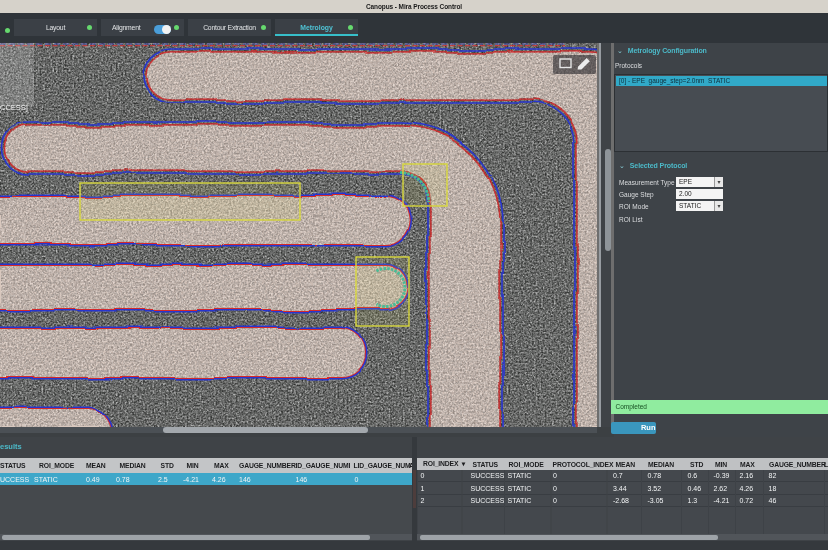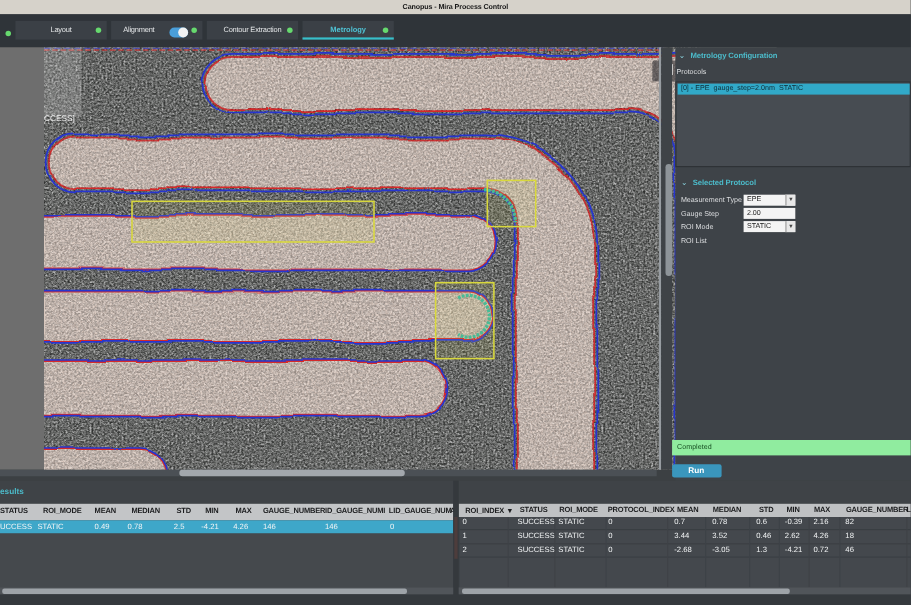--- a/index.html
+++ b/index.html
@@ -29,21 +29,21 @@
   #panel { left:614px; top:43px; width:214px; height:394px; background:#3e4348; }
   .sechead { position:absolute; color:#4cbac9; font-size:7px; font-weight:bold; letter-spacing:-0.1px; }
   .sechead .chev { color:#8ad2dd; font-weight:normal; margin-right:5px; font-size:7px; }
   .plabel { position:absolute; color:#dcdee0; font-size:6.5px; }
   #protobox { position:absolute; left:0px; top:31px; width:214px; height:78px; background:#474c52; border:1px solid #2c3034; }
   #protosel { position:absolute; left:1px; top:1px; width:211px; height:10px; background:#31a9c8; color:#0e2e3a; font-size:6.5px; line-height:10px; padding-left:3px; }
   .field { position:absolute; left:62px; width:47px; height:10px; background:#f4f4f4; color:#222; font-size:6.5px; line-height:10px; padding-left:3px; }
   .field .dd { position:absolute; right:0; top:0; width:9px; height:10px; border-left:1px solid #999; color:#444; font-size:6px; text-align:center; line-height:10px; background:#e8e8e8; }
   #roibox { position:absolute; left:3px; top:182px; width:208px; height:166px; background:#53585e; color:#e9ebed; font-size:7.5px; line-height:7px; padding:3px 0 0 3px; }
   #completed { position:absolute; left:-3.5px; top:357px; width:217px; height:14px; background:#90ec9f; color:#174f22; font-size:6.5px; line-height:14px; padding-left:5px; }
-  #runbtn { position:absolute; left:-3.5px; top:379px; width:45px; height:12px; background:#3a96bd; border-radius:2px; color:#fff; font-size:7.5px; font-weight:bold; text-align:center; line-height:12px; }
+  #runbtn { position:absolute; left:-3.5px; top:379px; width:45px; height:12px; background:#3a96bd; border-radius:2px; color:#fff; font-size:7.5px; font-weight:bold; text-align:right; line-height:12px; }
   
   #results { left:0; top:437px; width:828px; height:113px; background:#3f4347; }
   #results .rlabel { position:absolute; left:0px; top:5px; color:#4cbac9; font-size:7.5px; font-weight:bold; }
   .thdr { position:absolute; background:#c3c5c7; }
   .thdr span { position:absolute; color:#1b1c1e; font-size:6.8px; font-weight:bold; letter-spacing:-0.15px; top:50%; transform:translateY(-50%); white-space:nowrap; }
   .trow { position:absolute; }
   .trow span { position:absolute; color:#f2f4f5; font-size:7px; top:50%; transform:translateY(-50%); white-space:nowrap; }
   #bsb1 { position:absolute; left:0; top:97px; width:412px; height:6px; background:#51555a; }
   #bsb1 .thumb { position:absolute; left:2px; top:0.5px; width:368px; height:5px; background:#9ea3a8; border-radius:2px; }
   #bsb2 { position:absolute; left:417px; top:97px; width:411px; height:6px; background:#51555a; }
@@ -66,21 +66,21 @@
       <span style="position:absolute; left:11px; top:0;">Alignment</span>
       <div id="toggle">
         <div class="knob"></div>
       </div>
       <div class="gdot"></div>
     </div>
     <div class="tab" style="left:188px; width:83px;">Contour Extraction<div class="gdot"></div></div>
     <div class="tab" id="tab-metrology" style="left:275px; width:83px;">Metrology<div class="gdot"></div></div>
   </div>
 
-  <div class="abs" id="semwrap" style="left:0; top:43px; width:706px; height:384px; background:#6e6e6e;padding-left:40px;">
+  <div class="abs" id="semwrap" style="left:0; top:43px; width:706px; height:384px; background:#6e6e6e;">
   <svg width="597" height="384" viewBox="0 0 597 384">
     <defs>
       <filter id="nw" x="0" y="0" width="607" height="384" filterUnits="userSpaceOnUse">
         <feTurbulence type="fractalNoise" baseFrequency="0.55" numOctaves="2" seed="11" stitchTiles="stitch"></feTurbulence>
         <feColorMatrix type="matrix" values="0 0 0 0 1  0 0 0 0 1  0 0 0 0 1  1.6 0.8 0.8 0 -1.1"></feColorMatrix>
       </filter>
       <filter id="nb" x="0" y="0" width="607" height="384" filterUnits="userSpaceOnUse">
         <feTurbulence type="fractalNoise" baseFrequency="0.55" numOctaves="2" seed="29" stitchTiles="stitch"></feTurbulence>
         <feColorMatrix type="matrix" values="0 0 0 0 0  0 0 0 0 0  0 0 0 0 0  1.6 0.8 0.8 0 -1.1"></feColorMatrix>
       </filter>

